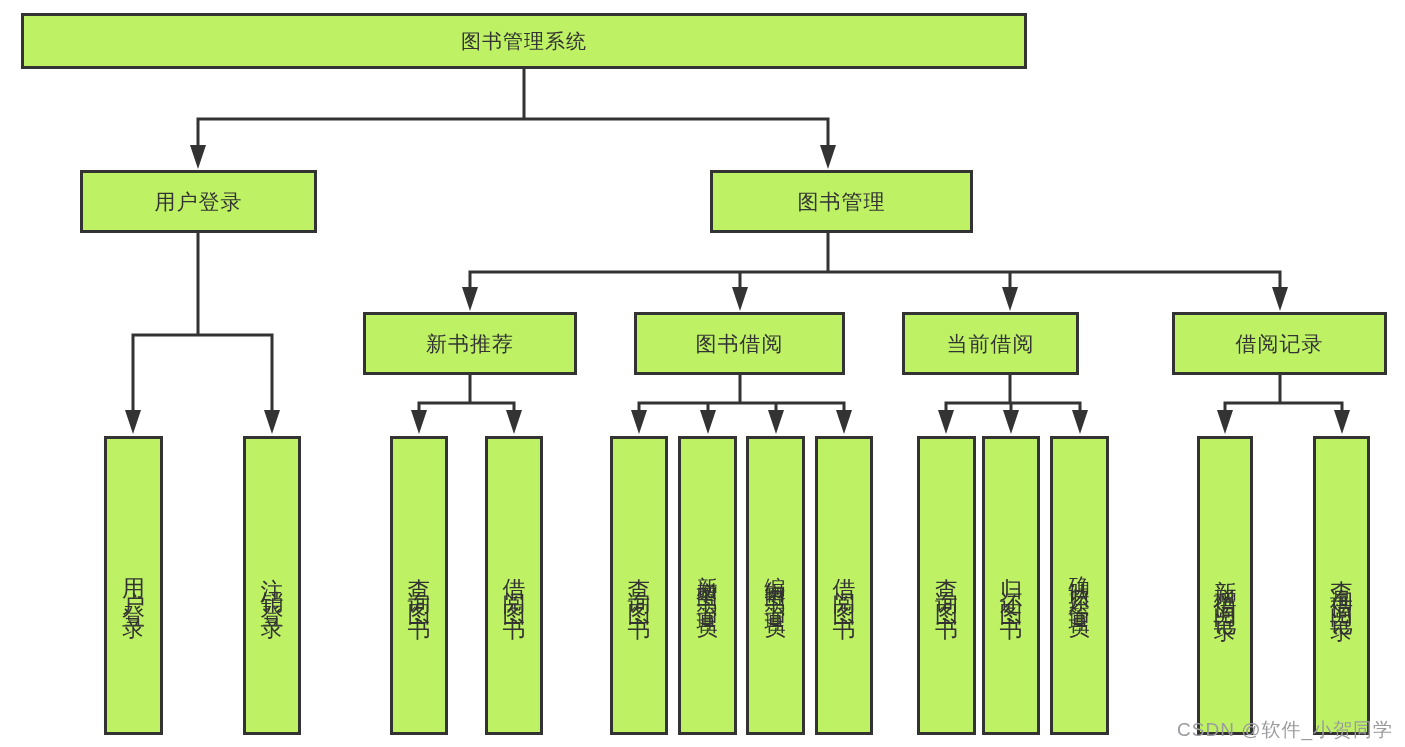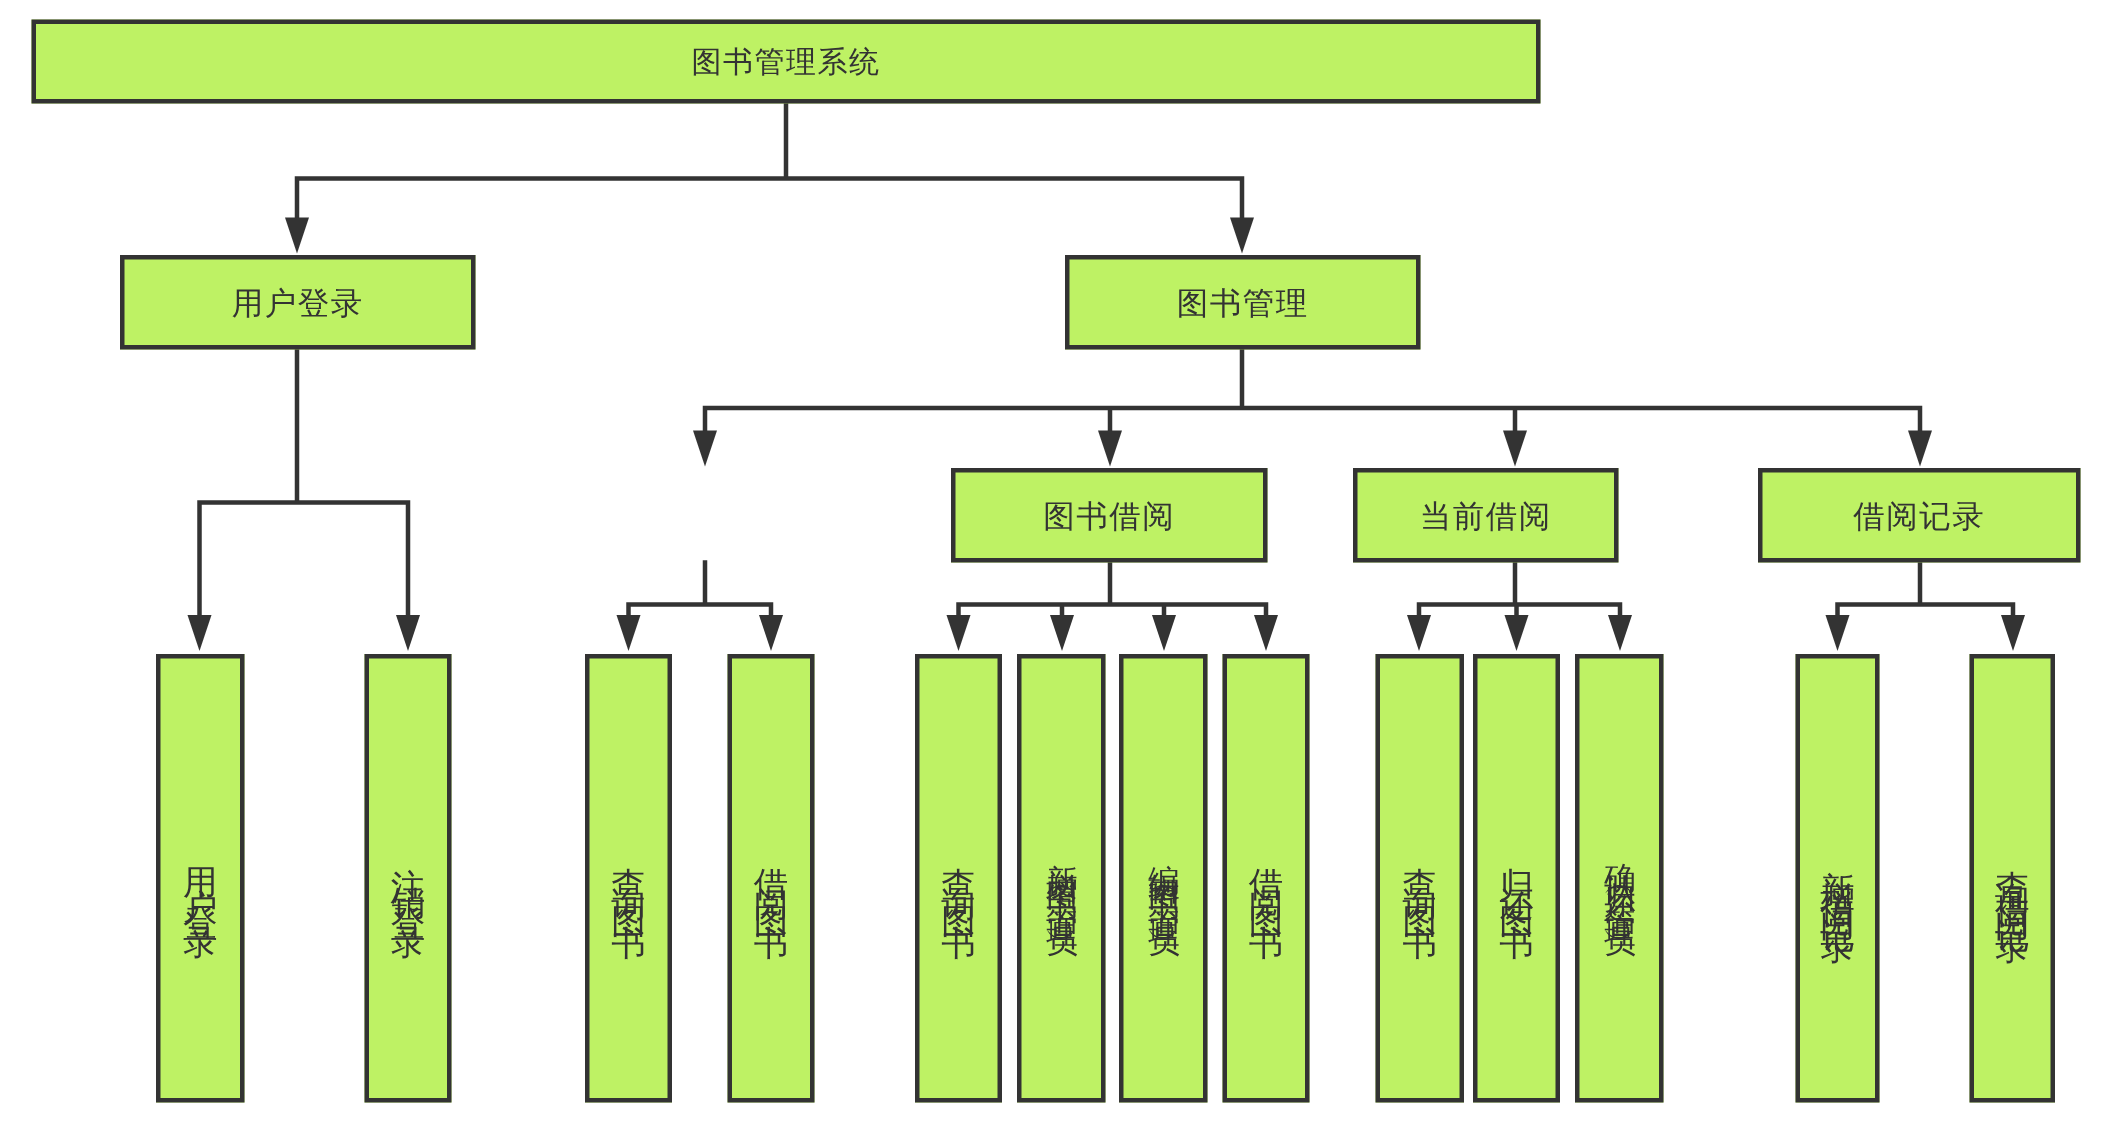--- a/index.html
+++ b/index.html
@@ -109,24 +109,27 @@
     </g>
   </svg>
 
   <div class="box root-box" style="left:21px;top:13px;width:1006px;height:56px;">
     <span class="h-label">图书管理系统</span>
   </div>
 
   <div class="box" style="left:80px;top:170px;width:237px;height:63px;">
     <span class="h-label">用户登录</span>
   </div>
-  <div class="box" style="left:710px;top:170px;width:237px;height:63px;">
+  <div class="box" style="left:710px;top:170px;width:263px;height:63px;">
     <span class="h-label">图书管理</span>
   </div>
 
+  <div class="box" style="left:363px;top:312px;width:214px;height:63px;">
+    <span class="h-label">新书推荐</span>
+  </div>
   <div class="box" style="left:634px;top:312px;width:211px;height:63px;">
     <span class="h-label">图书借阅</span>
   </div>
   <div class="box" style="left:902px;top:312px;width:177px;height:63px;">
     <span class="h-label">当前借阅</span>
   </div>
   <div class="box" style="left:1172px;top:312px;width:215px;height:63px;">
     <span class="h-label">借阅记录</span>
   </div>
 
@@ -167,14 +170,15 @@
     <span class="v-label ls-9">确认归还（管理员）</span>
   </div>
 
   <div class="box" style="left:1197px;top:436px;width:56px;height:299px;">
     <span class="v-label ls-6">新增借阅记录</span>
   </div>
   <div class="box" style="left:1313px;top:436px;width:57px;height:299px;">
     <span class="v-label ls-6">查询借阅记录</span>
   </div>
 
+  <div class="watermark">CSDN @软件_小贺同学</div>
 
 </div>
 
 </body></html>

